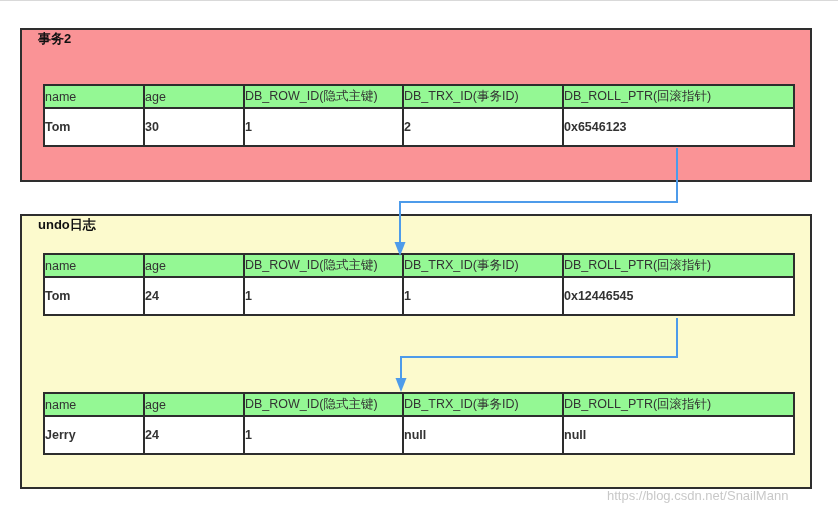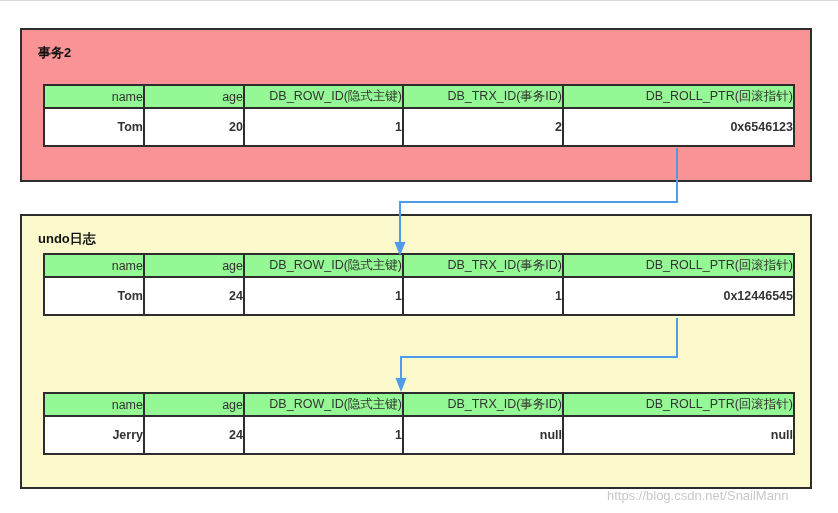--- a/index.html
+++ b/index.html
@@ -21,32 +21,32 @@
   }
   .box-transaction{
     left:20px;top:28px;width:792px;height:154px;
     background:#fa9396;
   }
   .box-undo{
     left:20px;top:214px;width:792px;height:275px;
     background:#fcfacd;
   }
   .group-title{
-    position:absolute;left:16px;top:14px;
+    position:absolute;left:16px;top:0;
     font-size:13px;font-weight:bold;color:#111111;
   }
   table.dtable{
     position:absolute;
     border-collapse:collapse;
     table-layout:fixed;
     background:#ffffff;
   }
   table.dtable th, table.dtable td{
     border:2px solid #2d2d2d;
-    text-align:right;
+    text-align:left;
     vertical-align:middle;
     font-size:12.5px;
     color:#333333;
     padding:0;
     overflow:hidden;
     white-space:nowrap;
   }
   table.dtable th{
     background:#94f894;
     height:21px;
@@ -97,21 +97,21 @@
         <th>name</th>
         <th>age</th>
         <th>DB_ROW_ID(隐式主键)</th>
         <th>DB_TRX_ID(事务ID)</th>
         <th>DB_ROLL_PTR(回滚指针)</th>
       </tr>
     </thead>
     <tbody>
       <tr>
         <td>Tom</td>
-        <td>20</td>
+        <td>30</td>
         <td>1</td>
         <td>2</td>
         <td>0x6546123</td>
       </tr>
     </tbody>
   </table>
 
   <table class="dtable" style="left:43px;top:253px;">
     <colgroup>
       <col style="width:100px">

